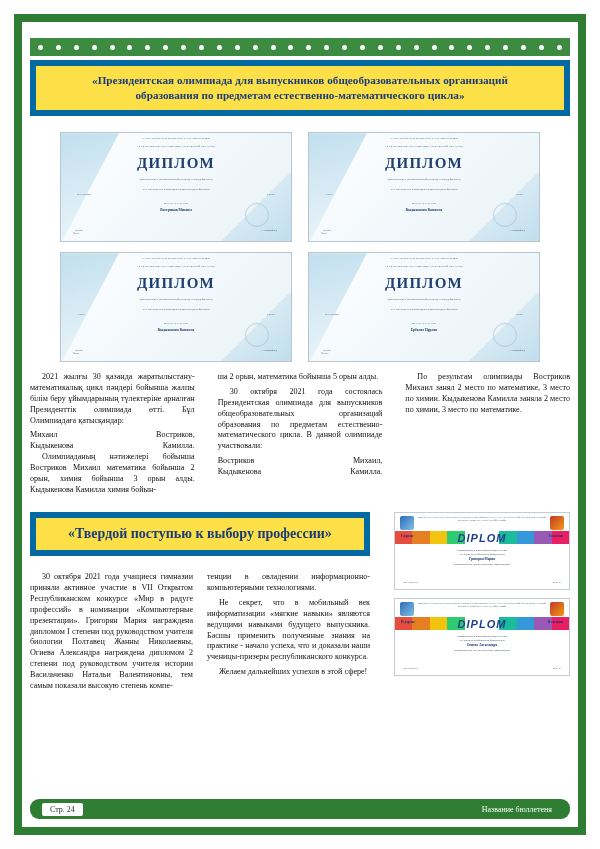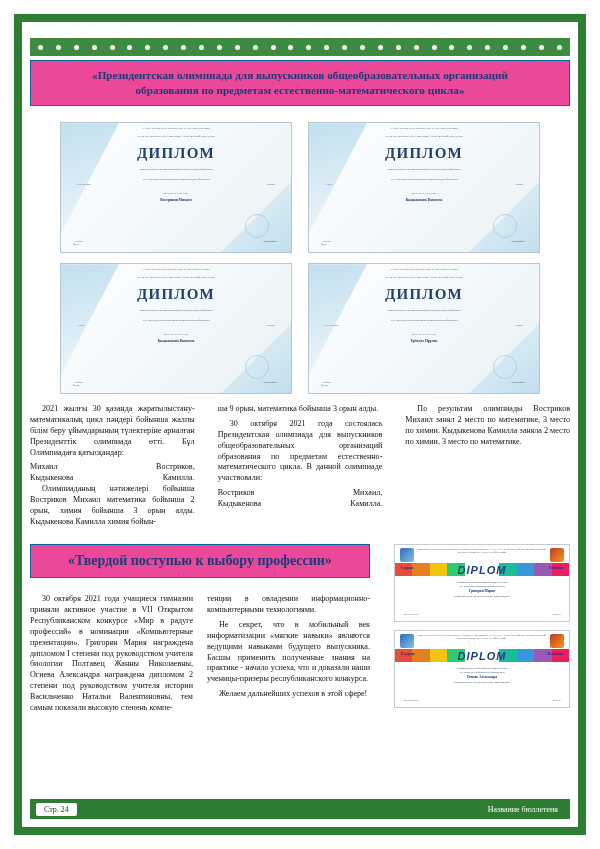--- a/index.html
+++ b/index.html
@@ -75,22 +75,22 @@
   }
   .content {
     position: absolute;
     left: 30px;
     top: 60px;
     width: 540px;
     height: 755px;
   }
   
   .heading-box {
-    border: 1px solid #0369a1;
-    background: #ec4899;
+    border: 6px solid #0369a1;
+    background: #fde047;
     padding: 7px 14px;
     box-sizing: border-box;
     text-align: center;
     margin-bottom: 16px;
   }
   .heading-box .heading-text {
     font-family: "Liberation Serif", serif;
     font-weight: bold;
     font-size: 11.2px;
     line-height: 1.35;
@@ -103,21 +103,21 @@
   
   .diplomas {
     display: flex;
     flex-wrap: wrap;
     justify-content: center;
     gap: 10px 16px;
     margin: 10px 0 6px 0;
   }
   .diploma {
     width: 232px;
-    height: 131px;
+    height: 110px;
     border: 1px solid #b9c6cf;
     background: linear-gradient(135deg, #ffffff 0%, #f2f8fb 50%, #eaf3f8 100%);
     position: relative;
     overflow: hidden;
     box-sizing: border-box;
   }
   .diploma .dpl-top {
     text-align: center;
     font-size: 2.6px;
     color: #24405e;
@@ -340,22 +340,23 @@
   .footer {
     position: absolute;
     left: 30px;
     right: 30px;
     bottom: 30px;
     height: 20px;
     background: #2e7d32;
     display: flex;
     align-items: center;
     justify-content: space-between;
-    padding: 0 6px;
+    padding: 0 12px;
     box-sizing: border-box;
+    border-radius: 9px;
   }
   .footer .page-no {
     background: #ffffff;
     color: #14381a;
     font-size: 8px;
     font-family: "Liberation Serif", serif;
     padding: 2px 8px;
     border-radius: 2px;
   }
   .footer .foot-title {
@@ -514,21 +515,21 @@
           <span>Михаил</span>
           <span>Востриков,</span>
         </div>
         <div class="kvrow">
           <span>Кыдыкенова</span>
           <span>Камилла.</span>
         </div>
         <p>Олимпиаданың нәтижелері бойынша Востриков Михаил математика бойынша 2 орын, химия бойынша 3 орын алды. Кыдыкенова Камилла химия бойын-</p>
       </div>
       <div class="col">
-        <p class="noindent">ша 9 орын, математика бойынша 3 орын алды.</p>
+        <p class="noindent">ша 2 орын, математика бойынша 5 орын алды.</p>
         <p>30 октября 2021 года состоялась Президентская олимпиада для выпускников общеобразовательных организаций образования по предметам естественно-математического цикла. В данной олимпиаде участвовали:</p>
         <div class="kvrow">
           <span>Востриков</span>
           <span>Михаил,</span>
         </div>
         <div class="kvrow">
           <span>Кыдыкенова</span>
           <span>Камилла.</span>
         </div>
       </div>

